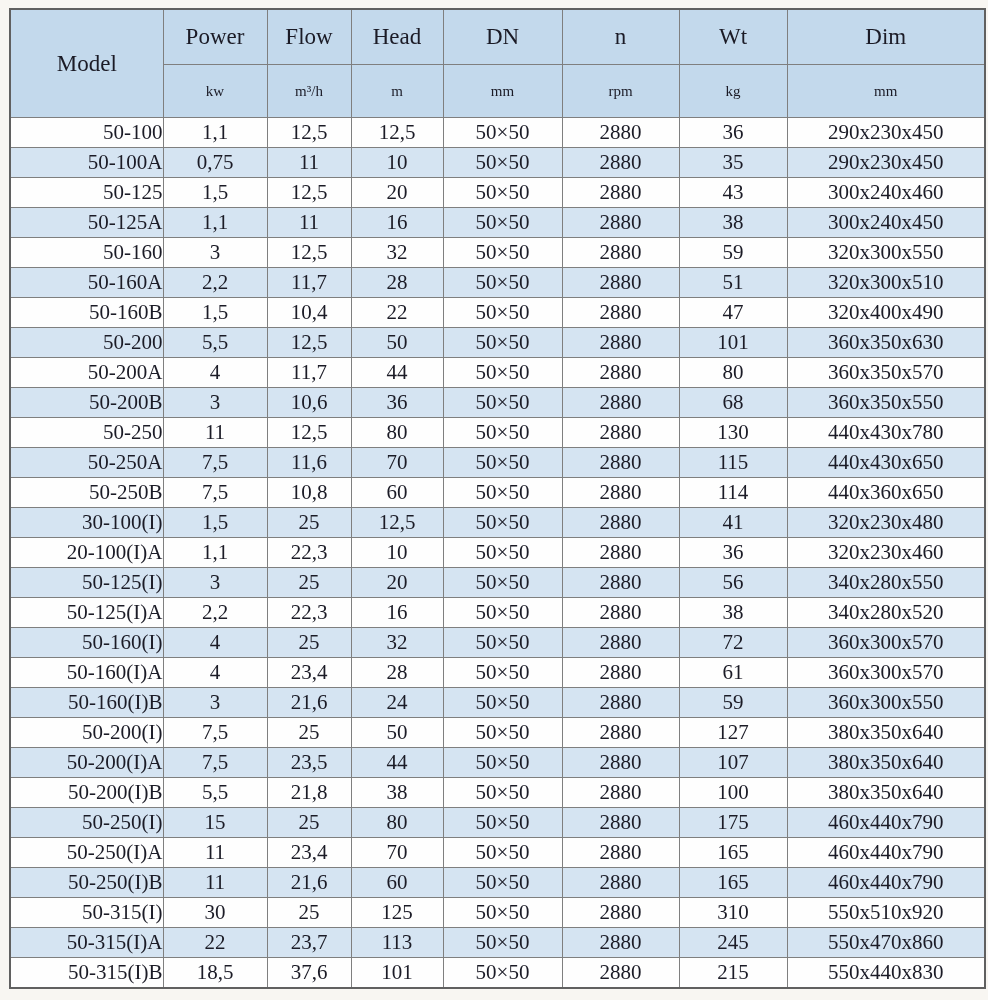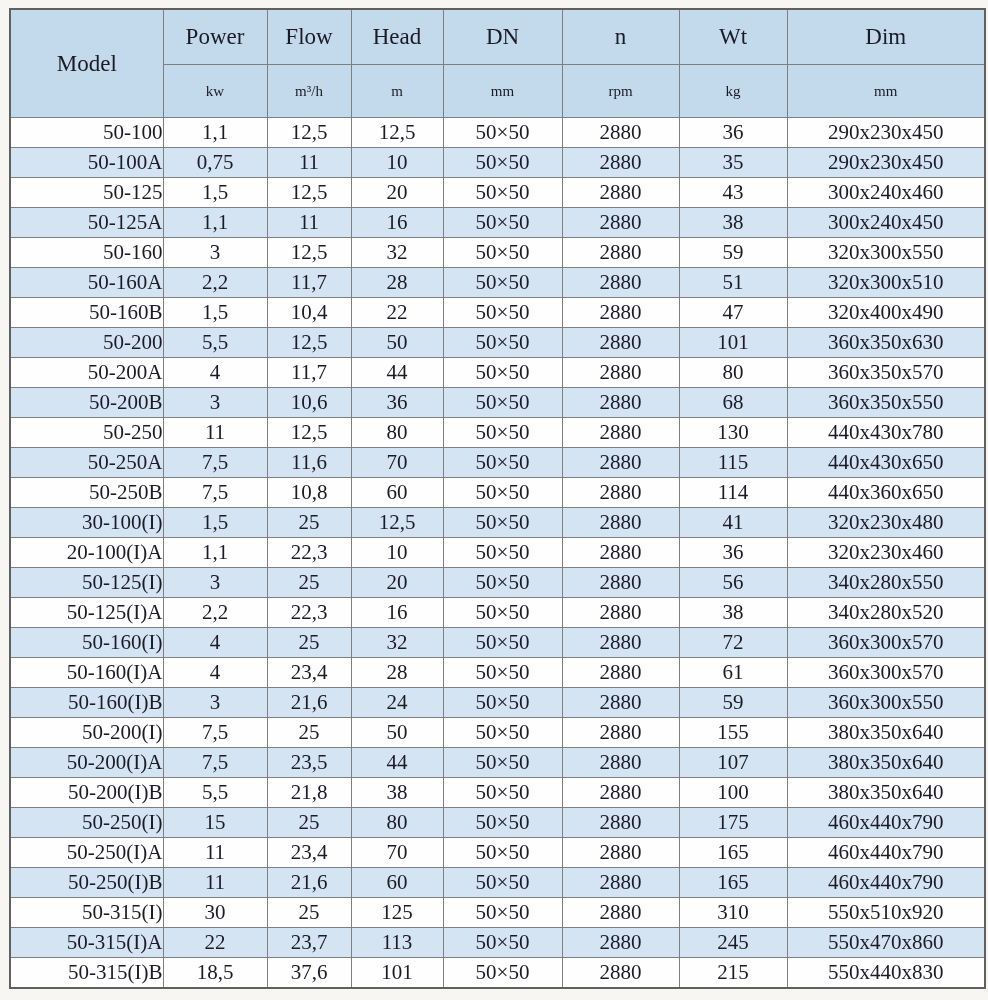--- a/index.html
+++ b/index.html
@@ -304,21 +304,21 @@
           <td class="value-cell">59</td>
           <td class="value-cell">360x300x550</td>
         </tr>
         <tr>
           <td class="model-cell">50-200(I)</td>
           <td class="value-cell">7,5</td>
           <td class="value-cell">25</td>
           <td class="value-cell">50</td>
           <td class="value-cell">50×50</td>
           <td class="value-cell">2880</td>
-          <td class="value-cell">155</td>
+          <td class="value-cell">127</td>
           <td class="value-cell">380x350x640</td>
         </tr>
         <tr>
           <td class="model-cell">50-200(I)A</td>
           <td class="value-cell">7,5</td>
           <td class="value-cell">23,5</td>
           <td class="value-cell">44</td>
           <td class="value-cell">50×50</td>
           <td class="value-cell">2880</td>
           <td class="value-cell">107</td>

